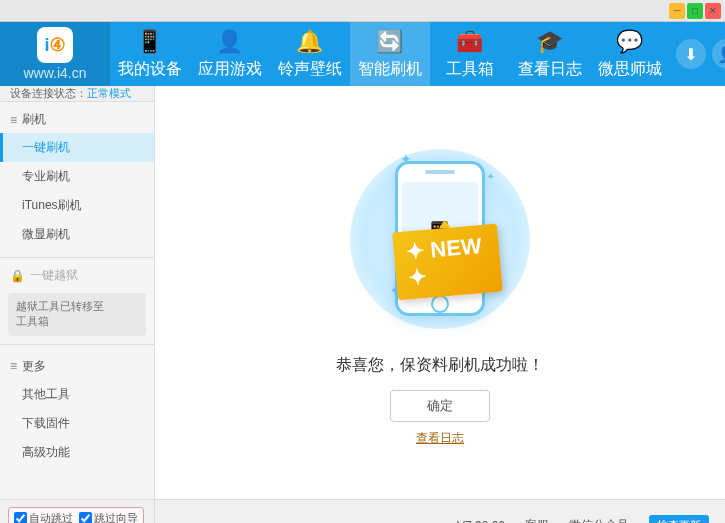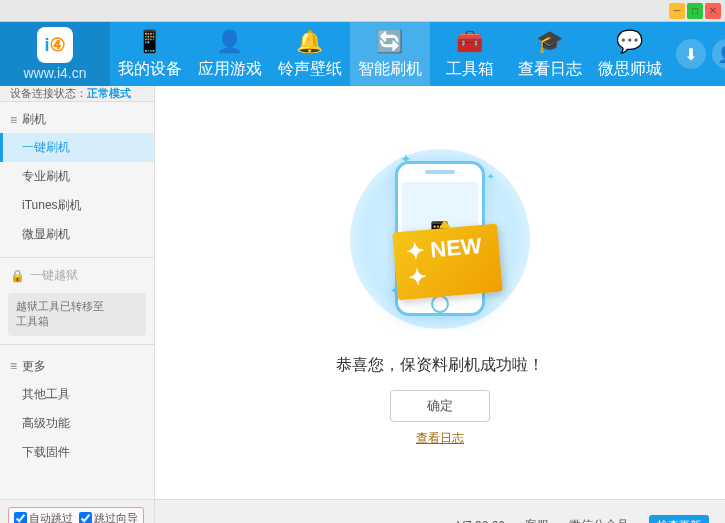--- a/index.html
+++ b/index.html
@@ -63,21 +63,21 @@
     
     .sidebar {
       width: 155px; background: #f5f5f5; border-right: 1px solid #ddd;
       flex-shrink: 0; overflow: hidden;
       display: flex; flex-direction: column;
     }
     .status-bar {
       padding: 0 10px; background: #f0f0f0; border-bottom: 1px solid #ddd;
       font-size: 11px; color: #666; display: flex; align-items: center;
     }
-    .status-value { color: #1a9de8; font-weight: bold; }
+    .status-value { color: #1a9de8; font-weight: normal; }
     .sidebar-section { padding: 4px 0; }
     .sidebar-section-title {
       display: flex; align-items: center; padding: 5px 10px;
       color: #555; font-size: 12px;
     }
     .sidebar-section-title .icon { margin-right: 5px; color: #888; }
     .sidebar-item {
       padding: 6px 10px 6px 22px; color: #555; font-size: 12px;
       cursor: pointer; display: flex; align-items: center;
     }
@@ -282,24 +282,24 @@
     <div class="sidebar-divider"></div>
     <div class="sidebar-section">
       <div class="sidebar-section-title">
         <span class="icon">≡</span>
         <span>更多</span>
       </div>
       <div class="sidebar-item">
         <span>其他工具</span>
       </div>
       <div class="sidebar-item">
+        <span>下载固件</span>
+      </div>
+      <div class="sidebar-item">
         <span>高级功能</span>
-      </div>
-      <div class="sidebar-item">
-        <span>下载固件</span>
       </div>
     </div>
   </div>
 
   <div class="content">
     <div class="illustration">
       <div class="circle-bg"></div>
       <div class="phone-wrap">
 
         <span class="sparkle" style="top:-10px; left:5px;">✦</span>

